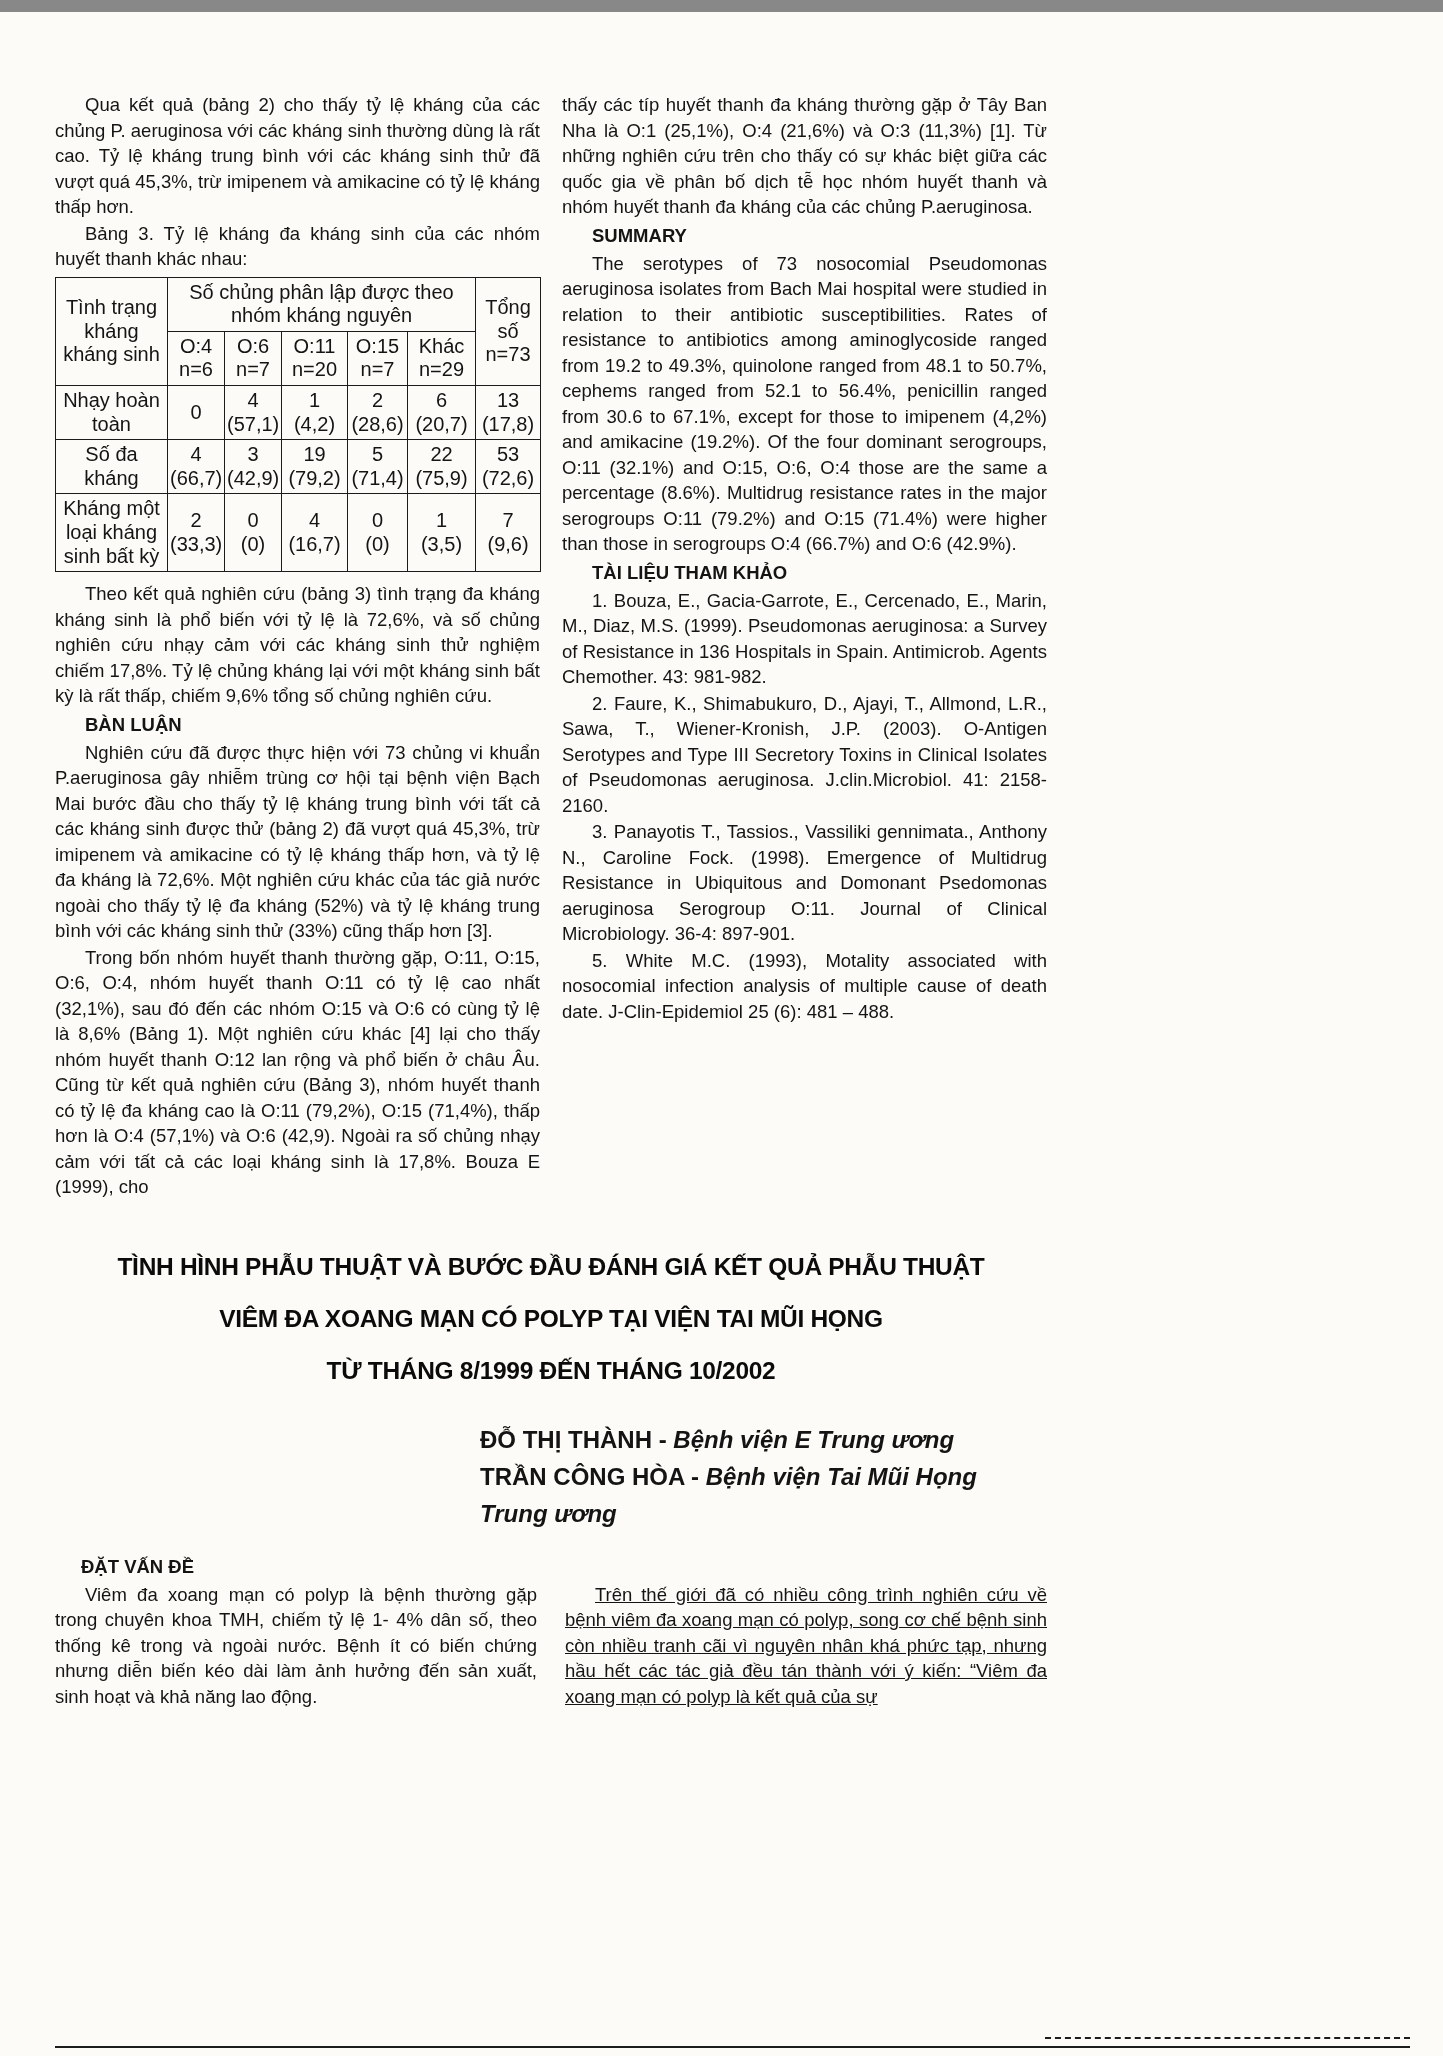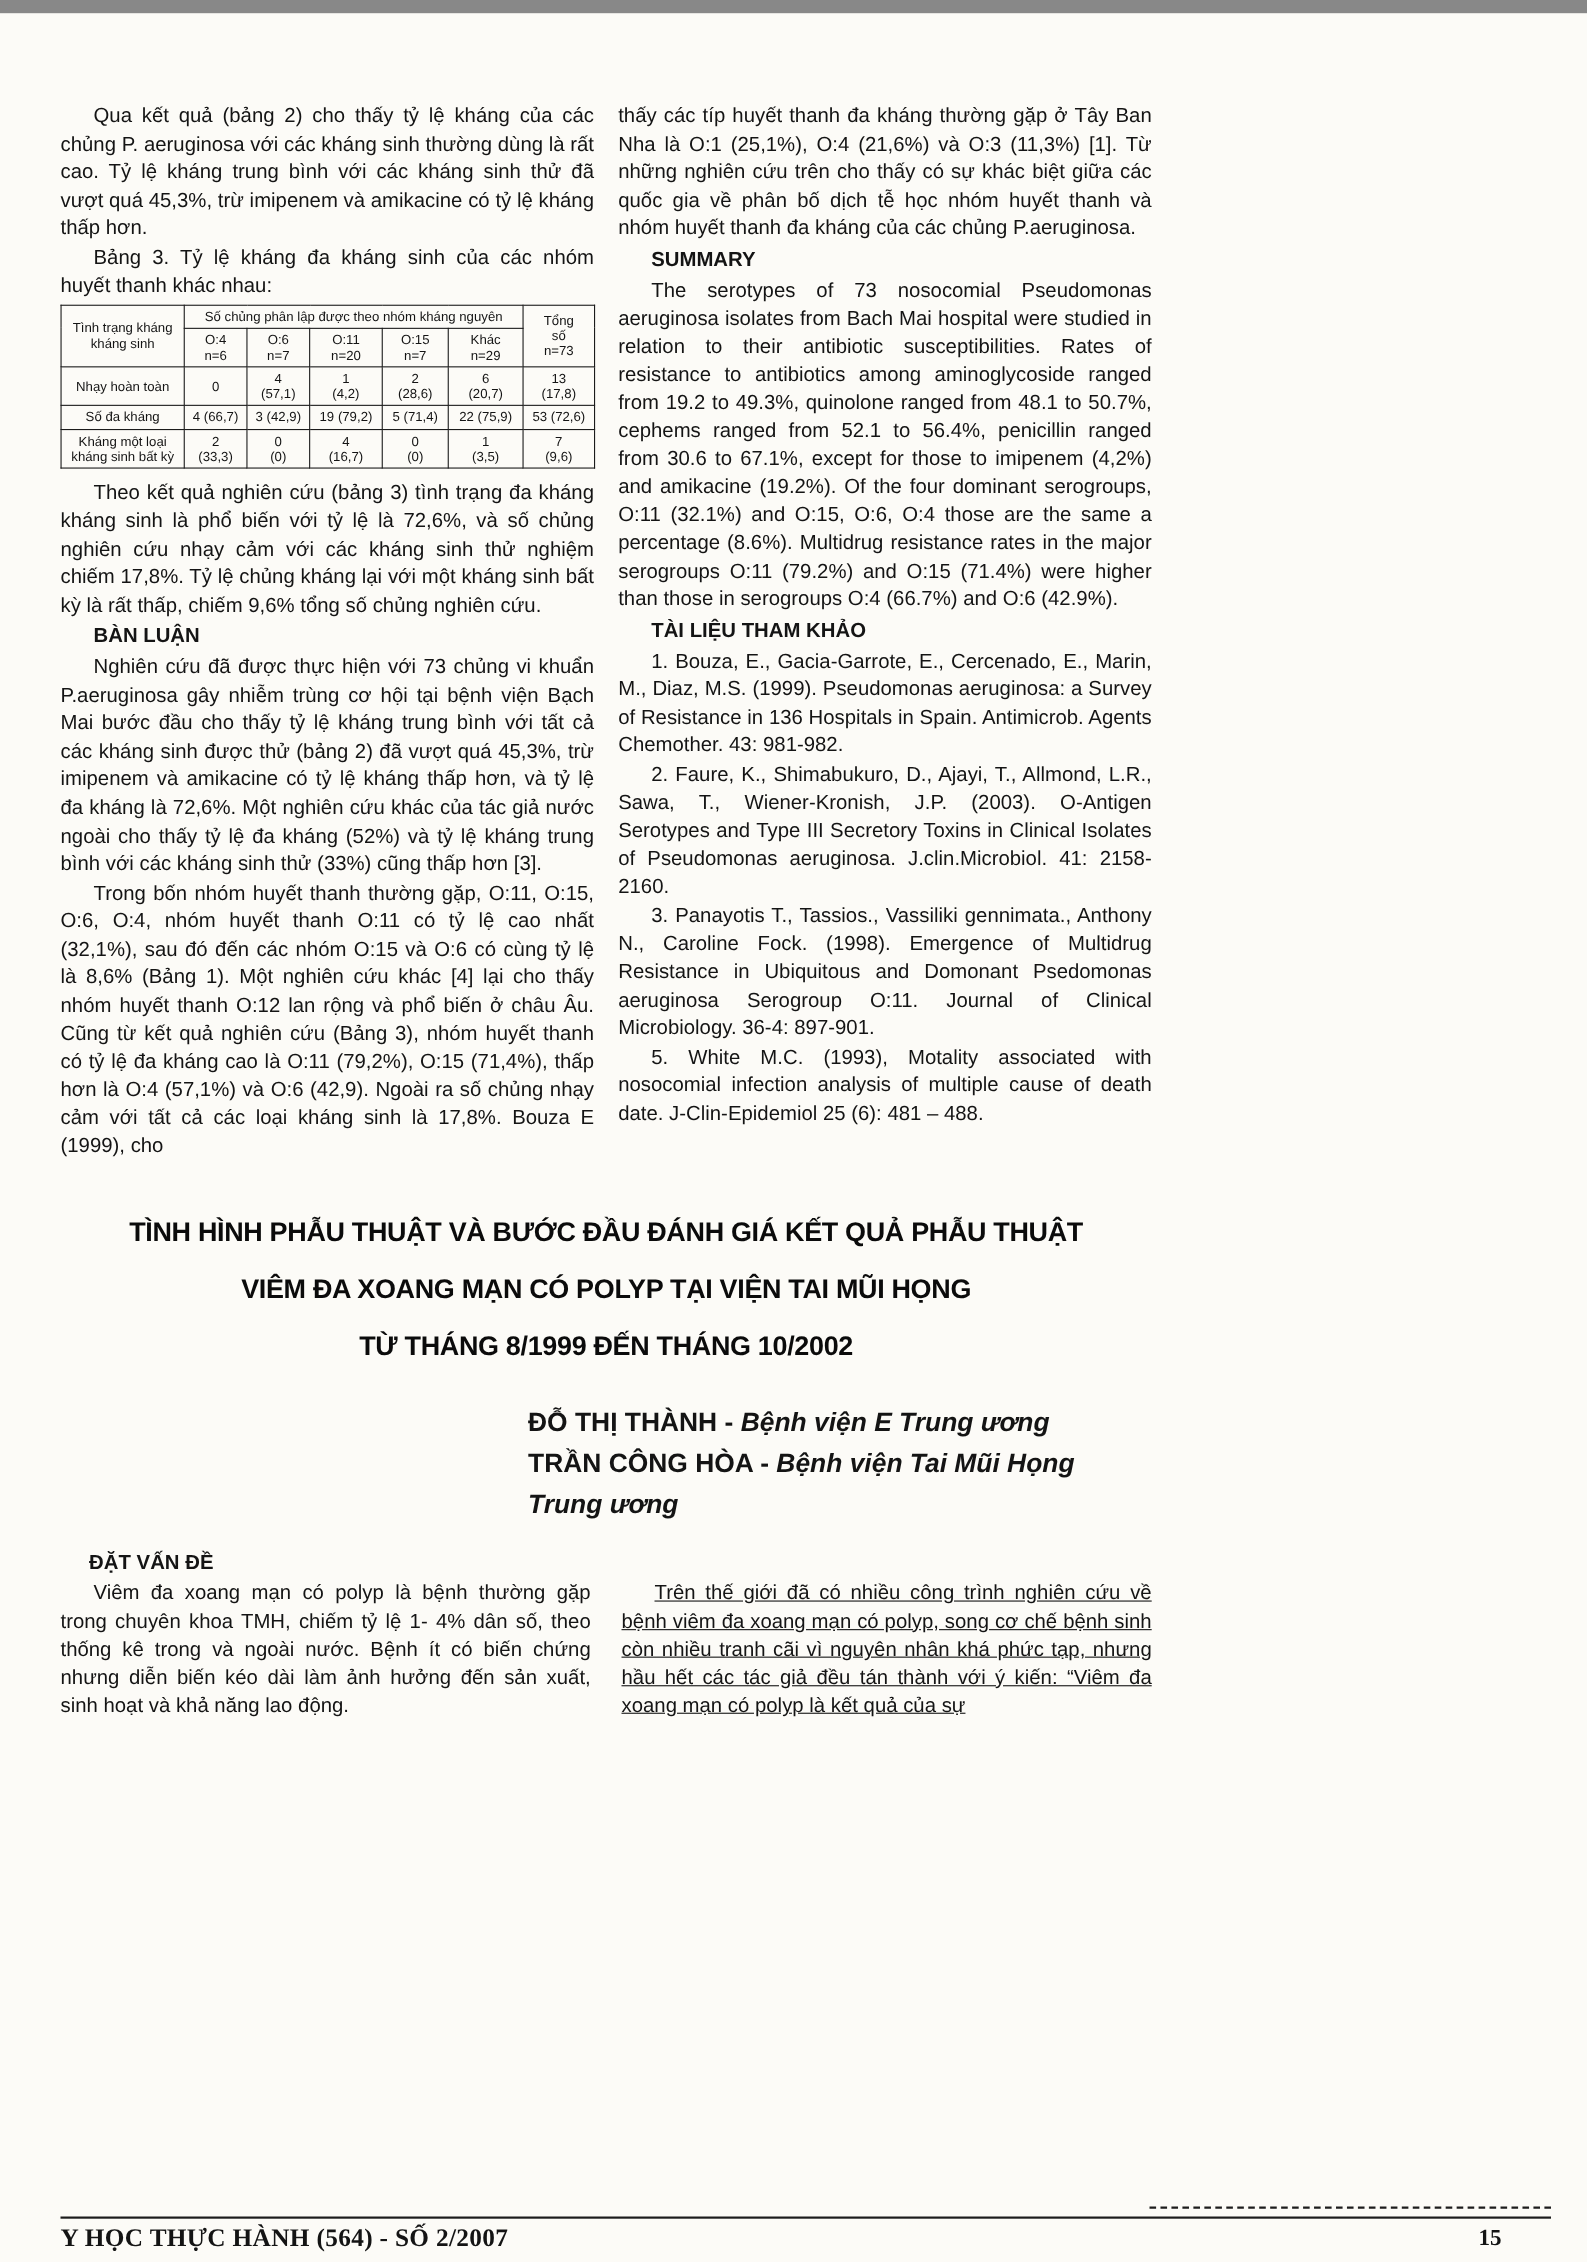--- a/index.html
+++ b/index.html
@@ -10,21 +10,21 @@
   }
   .content{position:absolute;left:55px;top:80px;width:992px;}
   .two-col{display:flex;gap:22px;}
   .col{width:485px;font-size:18.5px;line-height:1.38;text-align:justify;}
   p{margin:0 0 1px 0;}
   p.indent{text-indent:30px;}
   h3.run-head{font-size:18.5px;font-weight:bold;margin:4px 0 2px 0;text-indent:30px;line-height:1.35;}
 
   
   table.b3{border-collapse:collapse;width:100%;margin:5px 0 9px 0;
-    font-size:12px;line-height:1.18;text-align:center;table-layout:fixed;}
+    font-size:20px;line-height:1.18;text-align:center;table-layout:fixed;}
   table.b3 td{border:1.6px solid #1b1b1b;padding:3px 2px;vertical-align:middle;}
   td.pre{white-space:pre-line;}
 
   
   .article2{margin-top:40px;}
   .a2-title{margin:0;text-align:center;font-weight:bold;font-size:24.5px;
     letter-spacing:-0.3px;line-height:52px;color:#0b0b0b;}
   .a2-title .tline{display:block;}
   .authors{margin:24px 0 0 425px;font-size:24px;font-weight:bold;line-height:1.55;}
   .affil{font-style:italic;}
@@ -159,18 +159,14 @@
         <div class="col pt-offset">
           <p class="indent">Trên thế giới đã có nhiều công trình nghiên cứu về bệnh viêm đa xoang mạn có polyp, song cơ chế bệnh sinh còn nhiều tranh cãi vì nguyên nhân khá phức tạp, nhưng hầu hết các tác giả đều tán thành với ý kiến: “Viêm đa xoang mạn có polyp là kết quả của sự</p>
         </div>
       </div>
     </section>
   </div>
 
   <div class="footer">
     <div class="rule-dashed"></div>
     <div class="rule-solid"></div>
-    <div class="frow">
-      <span class="journal">Y HỌC THỰC HÀNH (564) - SỐ 2/2007</span>
-      <span class="pageno">15</span>
-    </div>
   </div>
 </div>
 
 </body></html>

